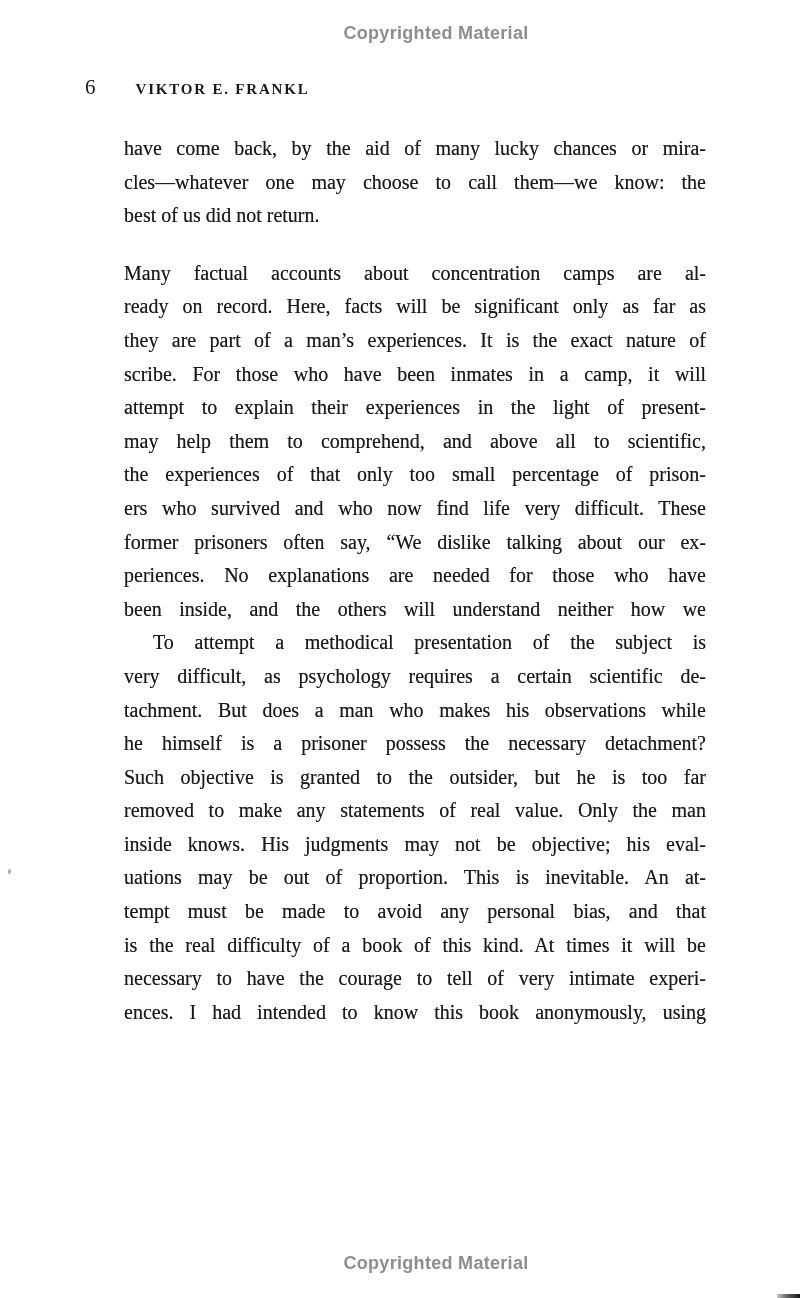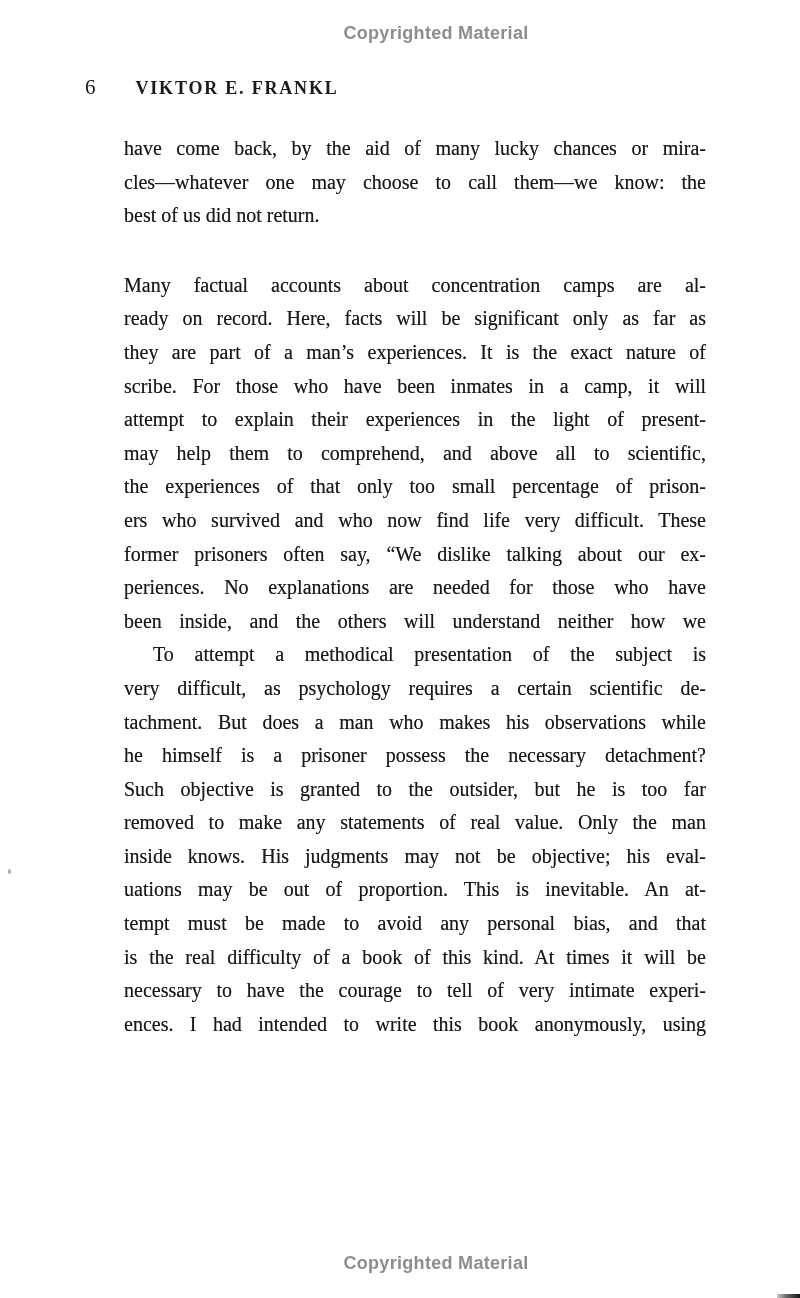--- a/index.html
+++ b/index.html
@@ -33,36 +33,36 @@
     white-space: nowrap;
   }
   .page-number {
     display: inline-block;
     font-size: 21px;
     vertical-align: baseline;
   }
   .running-title {
     display: inline-block;
     margin-left: 36px;
-    font-size: 18px;
+    font-size: 15px;
     font-weight: bold;
     letter-spacing: 1.8px;
   }
   .body-text {
     position: absolute;
     top: 132px;
     left: 124px;
     width: 582px;
     font-size: 20px;
     line-height: 33.6px;
     color: #191919;
     text-shadow: 0 0 0.6px rgba(0,0,0,0.55);
   }
   .paragraph { margin: 0; }
-  .paragraph.section-gap { margin-bottom: 36px; }
+  .paragraph.section-gap { margin-bottom: 24px; }
   .line {
     text-align: justify;
     text-align-last: justify;
     white-space: normal;
   }
   .line.last { text-align-last: left; }
   .line.indent { text-indent: 29px; }
   .scan-speck {
     position: absolute;
     left: 8px;
@@ -121,21 +121,21 @@
       <div class="line">very difficult, as psychology requires a certain scientific de-</div>
       <div class="line">tachment. But does a man who makes his observations while</div>
       <div class="line">he himself is a prisoner possess the necessary detachment?</div>
       <div class="line">Such objective is granted to the outsider, but he is too far</div>
       <div class="line">removed to make any statements of real value. Only the man</div>
       <div class="line">inside knows. His judgments may not be objective; his eval-</div>
       <div class="line">uations may be out of proportion. This is inevitable. An at-</div>
       <div class="line">tempt must be made to avoid any personal bias, and that</div>
       <div class="line">is the real difficulty of a book of this kind. At times it will be</div>
       <div class="line">necessary to have the courage to tell of very intimate experi-</div>
-      <div class="line">ences. I had intended to write this book anonymously, using</div>
+      <div class="line">ences. I had intended to know this book anonymously, using</div>
     </div>
 
   </div>
 
   <div class="scan-speck"></div>
   <div class="scan-strip"></div>
 
   <div class="watermark bottom">Copyrighted Material</div>
 
 </div>

